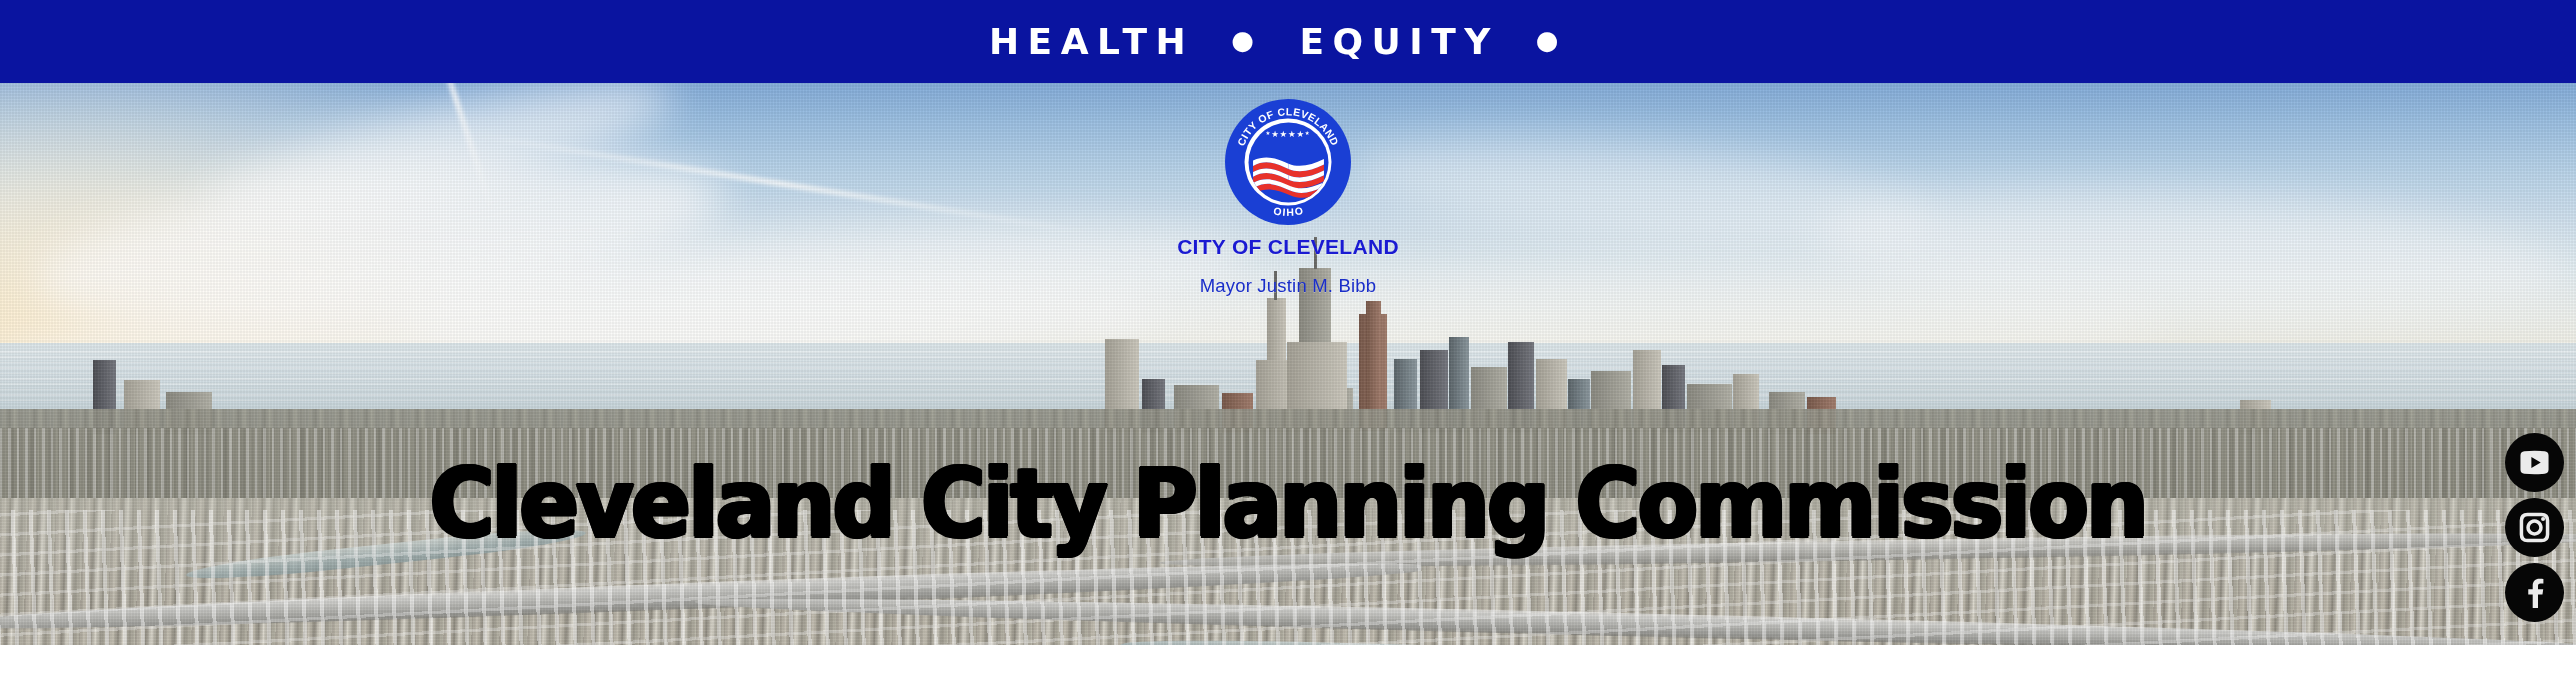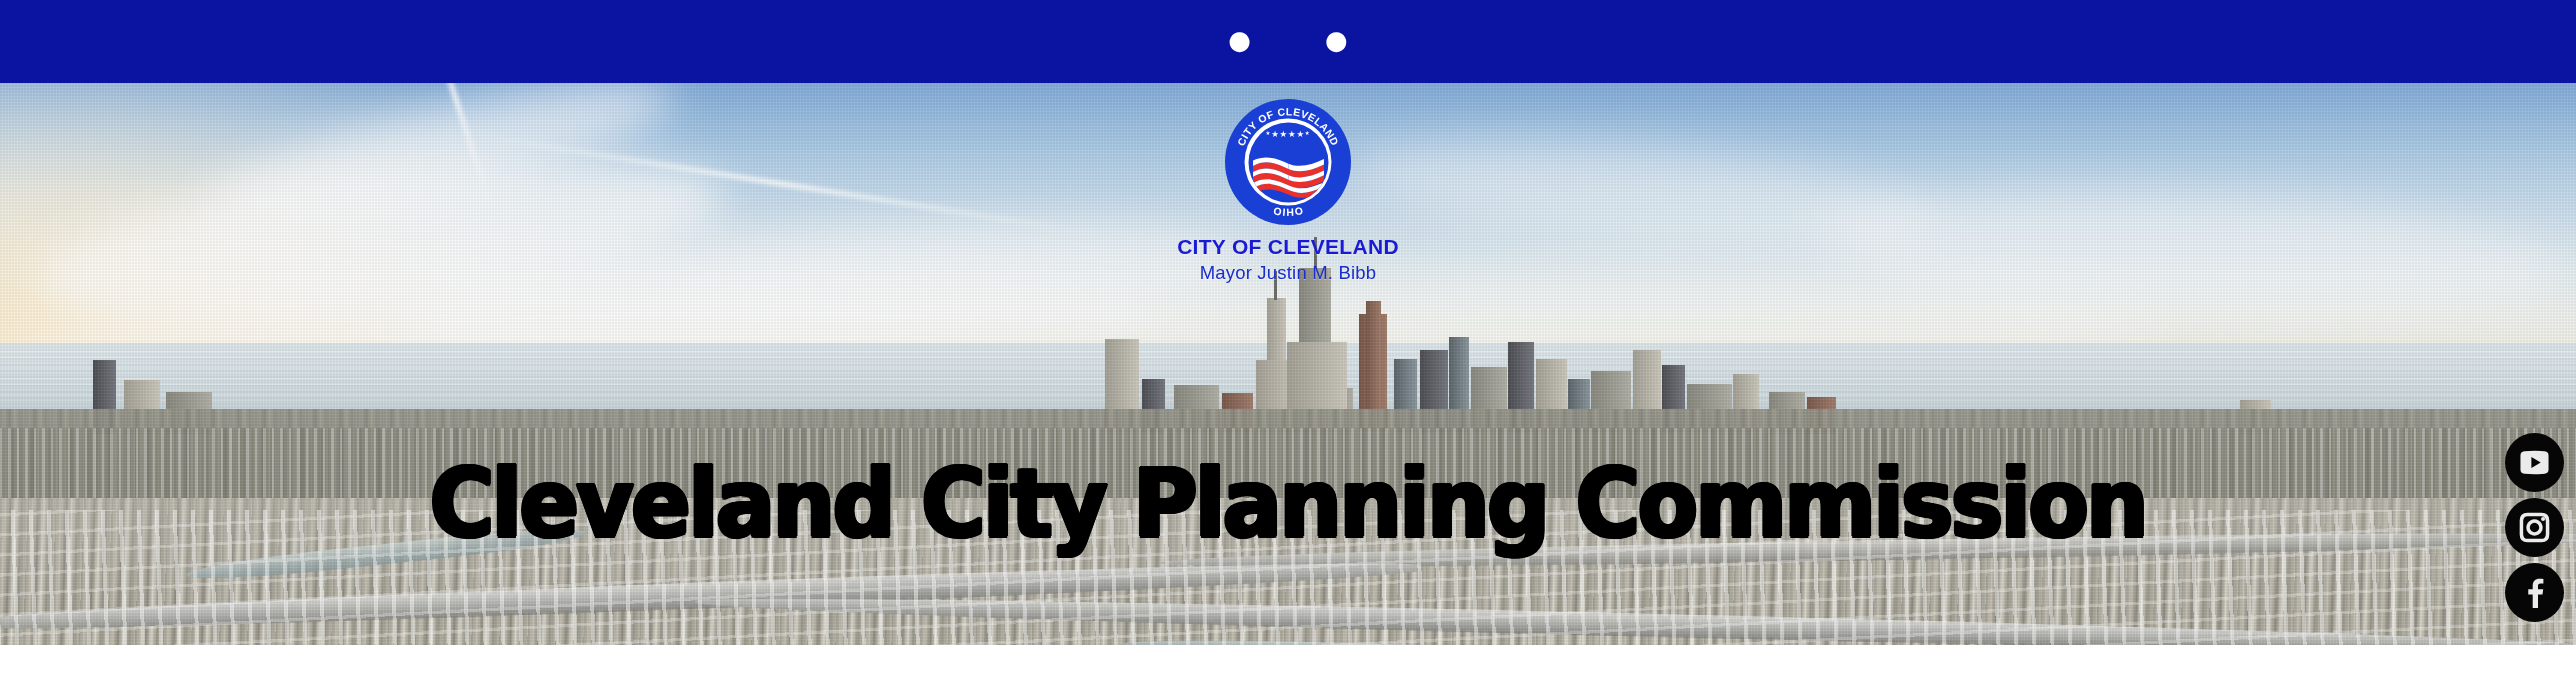--- a/index.html
+++ b/index.html
@@ -281,21 +281,21 @@
     color:#1a1ad2;
     font-family:"Liberation Sans", sans-serif;
     font-weight:bold;
     font-size:21px;
     letter-spacing:0.3px;
     line-height:1;
     text-shadow:0 0.8px 0 rgba(255,255,255,.35);
     white-space:nowrap;
   }
   #mayor-name {
-    margin-top:7px;
+    margin-top:20px;
     color:#1a2ec9;
     font-family:"Liberation Sans", sans-serif;
     font-weight:normal;
     font-size:18.5px;
     letter-spacing:0.2px;
     line-height:1;
     text-shadow:0 0.8px 0 rgba(255,255,255,.3);
     white-space:nowrap;
   }
 
@@ -353,21 +353,23 @@
     z-index:20;
   }
 </style>
 </head>
 <body>
 
 <div id="page">
 
   <div id="tagline-banner">
     <div id="tagline-inner">
+      <span class="tag-word">HEALTH</span>
       <span class="tag-dot">●</span>
+      <span class="tag-word">EQUITY</span>
       <span class="tag-dot">●</span>
     </div>
   </div>
 
   <div id="hero-photo">
 
     <div id="sky"></div>
     <div id="sky-warm"></div>
 
     <div class="cloud c1"></div>

